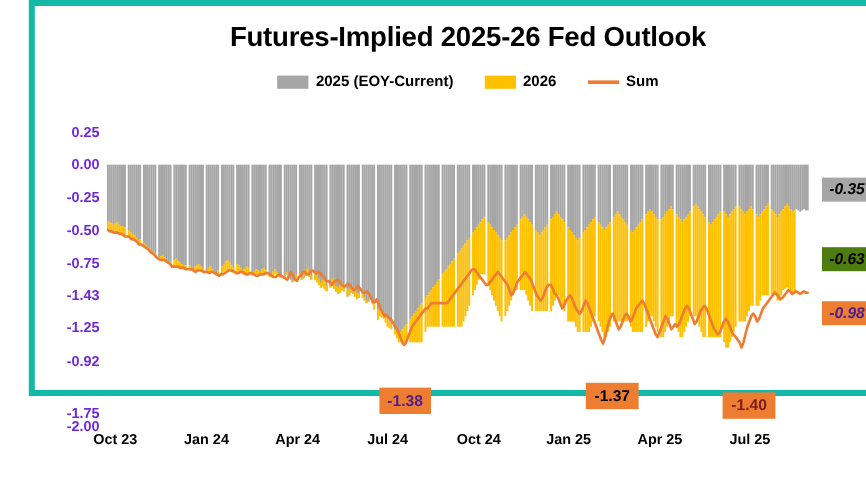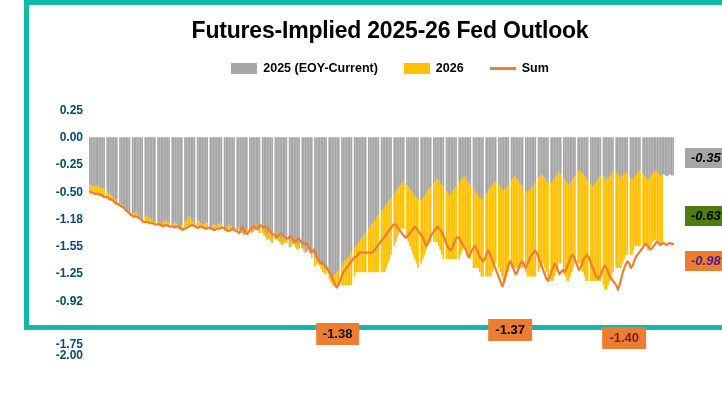--- a/index.html
+++ b/index.html
@@ -84,21 +84,21 @@
     width: 54px;
     height: 245px;
   }
   .y-tick {
     position: absolute;
     right: 0;
     width: 54px;
     text-align: right;
     font-size: 12px;
     font-weight: bold;
-    color: #0c4a6e;
+    color: #6d28d9;
     transform: translateY(-50%);
     white-space: nowrap;
   }
   #x-axis {
     position: absolute;
     left: 60px;
     top: 354px;
     width: 585px;
     height: 22px;
   }
@@ -153,22 +153,22 @@
       <span class="legend-line" style="background: rgb(237, 125, 49);"></span>
       <span class="legend-label">Sum</span>
     </div>
   </div>
 
   <div id="y-axis">
       <div class="y-tick" style="top: 0px;">0.25</div>
       <div class="y-tick" style="top: 27.2222px;">0.00</div>
       <div class="y-tick" style="top: 54.4444px;">-0.25</div>
       <div class="y-tick" style="top: 81.6667px; padding-left: 40px;">-0.50</div>
-      <div class="y-tick" style="top: 108.889px;">-1.18</div>
-      <div class="y-tick" style="top: 136.111px;">-1.55</div>
+      <div class="y-tick" style="top: 108.889px;">-0.75</div>
+      <div class="y-tick" style="top: 136.111px;">-1.43</div>
       <div class="y-tick" style="top: 163.333px;">-1.25</div>
       <div class="y-tick" style="top: 190.556px;">-0.92</div>
       <div class="y-tick" style="top: 234px; text-align: right;">-1.75</div>
       <div class="y-tick" style="top: 245px;">-2.00</div>
     </div>
 
   <div id="plot-wrap">
     <svg id="plot-svg" viewBox="0 0 585 245" preserveAspectRatio="none">
       <g id="g-2025">
           <rect x="0.00" width="1.65" y="27.22" height="46.82" fill="#A6A6A6"></rect>
@@ -825,23 +825,33 @@
           <rect x="577.07" width="1.65" y="NaN" height="NaN" fill="#FFC000"></rect>
           <rect x="578.66" width="1.65" y="NaN" height="NaN" fill="#FFC000"></rect>
           <rect x="580.24" width="1.65" y="NaN" height="NaN" fill="#FFC000"></rect>
           <rect x="581.83" width="1.65" y="NaN" height="NaN" fill="#FFC000"></rect>
           <rect x="583.41" width="1.65" y="NaN" height="NaN" fill="#FFC000"></rect>
         </g>
       <path id="sum-path" fill="none" stroke-width="2.2" stroke-linejoin="round" stroke-linecap="round" d="M0.81 81.67L2.44 82.76L4.06 82.76L5.69 83.84L7.31 83.84L8.94 83.84L10.56 84.93L12.19 84.93L13.81 86.02L15.44 87.11L17.06 87.11L18.69 87.11L20.31 89.29L21.94 89.29L23.56 90.38L25.19 91.47L26.81 93.64L28.44 93.64L30.06 94.73L31.69 95.82L33.31 96.91L34.94 98.00L36.56 100.18L38.19 101.27L39.81 102.36L41.44 104.53L43.06 105.62L44.69 106.71L46.31 106.71L47.94 106.71L49.56 107.80L51.19 108.89L52.81 109.98L54.44 112.16L56.06 112.16L57.69 112.16L59.31 112.16L60.94 113.24L62.56 113.24L64.19 113.24L65.81 114.33L67.44 114.33L69.06 114.33L70.69 114.33L72.31 115.42L73.94 116.51L75.56 115.42L77.19 115.42L78.81 115.42L80.44 116.51L82.06 116.51L83.69 116.51L85.31 117.60L86.94 116.51L88.56 116.51L90.19 117.60L91.81 118.69L93.44 119.78L95.06 118.69L96.69 118.69L98.31 117.60L99.94 116.51L101.56 115.42L103.19 115.42L104.81 115.42L106.44 116.51L108.06 117.60L109.69 117.60L111.31 116.51L112.94 116.51L114.56 117.60L116.19 118.69L117.81 118.69L119.44 117.60L121.06 117.60L122.69 118.69L124.31 119.78L125.94 119.78L127.56 118.69L129.19 118.69L130.81 118.69L132.44 117.60L134.06 117.60L135.69 118.69L137.31 119.78L138.94 120.87L140.56 120.87L142.19 119.78L143.81 118.69L145.44 119.78L147.06 120.87L148.69 121.96L150.31 123.04L151.94 119.78L153.56 116.51L155.19 119.78L156.81 123.04L158.44 124.13L160.06 120.87L161.69 119.78L163.31 116.51L164.94 116.51L166.56 118.69L168.19 118.69L169.81 116.51L171.44 115.42L173.06 116.51L174.69 117.60L176.31 116.51L177.94 117.60L179.56 119.78L181.19 120.87L182.81 124.13L184.44 124.13L186.06 125.22L187.69 127.40L189.31 125.22L190.94 124.13L192.56 123.04L194.19 125.22L195.81 127.40L197.44 128.49L199.06 128.49L200.69 126.31L202.31 127.40L203.94 129.58L205.56 131.76L207.19 130.67L208.81 128.49L210.44 129.58L212.06 131.76L213.69 133.93L215.31 133.93L216.94 132.84L218.56 135.02L220.19 138.29L221.81 141.56L223.44 141.56L225.06 139.38L226.69 143.73L228.31 148.09L229.94 150.27L231.56 153.53L233.19 152.44L234.81 154.62L236.44 155.71L238.06 157.89L239.69 161.16L241.31 163.33L242.94 166.60L244.56 170.96L246.19 175.31L247.81 177.49L249.44 175.31L251.06 170.96L252.69 166.60L254.31 162.24L255.94 160.07L257.56 157.89L259.19 155.71L260.81 153.53L262.44 151.36L264.06 149.18L265.69 147.00L267.31 147.00L268.94 144.82L270.56 142.64L272.19 142.64L273.81 142.64L275.44 142.64L277.06 142.64L278.69 142.64L280.31 142.64L281.94 142.64L283.56 142.64L285.19 140.47L286.81 138.29L288.44 136.11L290.06 133.93L291.69 131.76L293.31 129.58L294.94 127.40L296.56 125.22L298.19 123.04L299.81 120.87L301.44 118.69L303.06 116.51L304.69 114.33L306.31 114.33L307.94 116.51L309.56 118.69L311.19 120.87L312.81 123.04L314.44 125.22L316.06 127.40L317.69 127.40L319.31 125.22L320.94 123.04L322.56 120.87L324.19 118.69L325.81 116.51L327.44 118.69L329.06 120.87L330.69 123.04L332.31 125.22L333.94 127.40L335.56 131.76L337.19 136.11L338.81 133.93L340.44 129.58L342.06 125.22L343.69 123.04L345.31 120.87L346.94 118.69L348.56 116.51L350.19 118.69L351.81 120.87L353.44 123.04L355.06 127.40L356.69 131.76L358.31 136.11L359.94 138.29L361.56 140.47L363.19 138.29L364.81 133.93L366.44 129.58L368.06 127.40L369.69 127.40L371.31 129.58L372.94 133.93L374.56 136.11L376.19 138.29L377.81 142.64L379.44 147.00L381.06 144.82L382.69 140.47L384.31 138.29L385.94 136.11L387.56 138.29L389.19 142.64L390.81 147.00L392.44 149.18L394.06 151.36L395.69 149.18L397.31 144.82L398.94 140.47L400.56 142.64L402.19 147.00L403.81 151.36L405.44 155.71L407.06 160.07L408.69 164.42L410.31 168.78L411.94 173.13L413.56 176.40L415.19 170.96L416.81 164.42L418.44 157.89L420.06 153.53L421.69 151.36L423.31 155.71L424.94 160.07L426.56 164.42L428.19 162.24L429.81 157.89L431.44 153.53L433.06 151.36L434.69 153.53L436.31 157.89L437.94 155.71L439.56 151.36L441.19 147.00L442.81 144.82L444.44 142.64L446.06 140.47L447.69 142.64L449.31 147.00L450.94 151.36L452.56 155.71L454.19 160.07L455.81 164.42L457.44 168.78L459.06 170.96L460.69 166.60L462.31 162.24L463.94 157.89L465.56 153.53L467.19 155.71L468.81 160.07L470.44 164.42L472.06 162.24L473.69 160.07L475.31 162.24L476.94 160.07L478.56 155.71L480.19 151.36L481.81 147.00L483.44 144.82L485.06 147.00L486.69 151.36L488.31 155.71L489.94 160.07L491.56 157.89L493.19 153.53L494.81 149.18L496.44 147.00L498.06 144.82L499.69 147.00L501.31 151.36L502.94 155.71L504.56 160.07L506.19 164.42L507.81 166.60L509.44 168.78L511.06 166.60L512.69 162.24L514.31 157.89L515.94 155.71L517.56 157.89L519.19 162.24L520.81 166.60L522.44 168.78L524.06 170.96L525.69 173.13L527.31 175.31L528.94 179.67L530.56 175.31L532.19 168.78L533.81 162.24L535.44 157.89L537.06 153.53L538.69 151.36L540.31 153.53L541.94 157.89L543.56 155.71L545.19 151.36L546.81 147.00L548.44 144.82L550.06 142.64L551.69 140.47L553.31 138.29L554.94 136.11L556.56 133.93L558.19 135.02L559.81 137.20L561.44 139.38L563.06 138.29L564.69 136.11L566.31 133.93L567.94 131.76L569.56 132.84L571.19 135.02L572.81 133.93L574.44 132.84L576.06 133.93L577.69 135.02L579.31 133.93L580.94 132.84L582.56 133.93L584.19 133.93" stroke="#ED7D31"></path>
     </svg>
   </div>
 
+  <div id="x-axis">
+      <div class="x-tick" style="left: 7.02px;">Oct 23</div>
+      <div class="x-tick" style="left: 83.07px;">Jan 24</div>
+      <div class="x-tick" style="left: 159.12px;">Apr 24</div>
+      <div class="x-tick" style="left: 234px;">Jul 24</div>
+      <div class="x-tick" style="left: 310.05px;">Oct 24</div>
+      <div class="x-tick" style="left: 384.93px;">Jan 25</div>
+      <div class="x-tick" style="left: 460.98px;">Apr 25</div>
+      <div class="x-tick" style="left: 535.86px;">Jul 25</div>
+    </div>
 
   <div id="annotations">
-      <div class="callout" style="background: rgb(237, 125, 49); color: #0f172a; left: 308.625px; top: 318px;">-1.38</div>
+      <div class="callout" style="background: rgb(237, 125, 49); color: #4c1d95; left: 308.625px; top: 318px;">-1.38</div>
       <div class="callout" style="background: rgb(237, 125, 49); color: #000000; left: 481.2px; top: 314px;">-1.37</div>
       <div class="callout" style="background: rgb(237, 125, 49); color: #7f1d1d; left: 595.275px; top: 322px;">-1.40</div>
       <div class="end-label" style="background: rgb(166, 166, 166); color: rgb(0, 0, 0); left: 656px; top: 143px;">-0.35</div>
       <div class="end-label" style="background: #4d7c0f; color: rgb(0, 0, 0); left: 656px; top: 201px;">-0.63</div>
       <div class="end-label" style="background: rgb(237, 125, 49); color: #4c1d95; left: 656px; top: 246px;">-0.98</div>
     </div>
 
 </div>
 
 </body></html>

